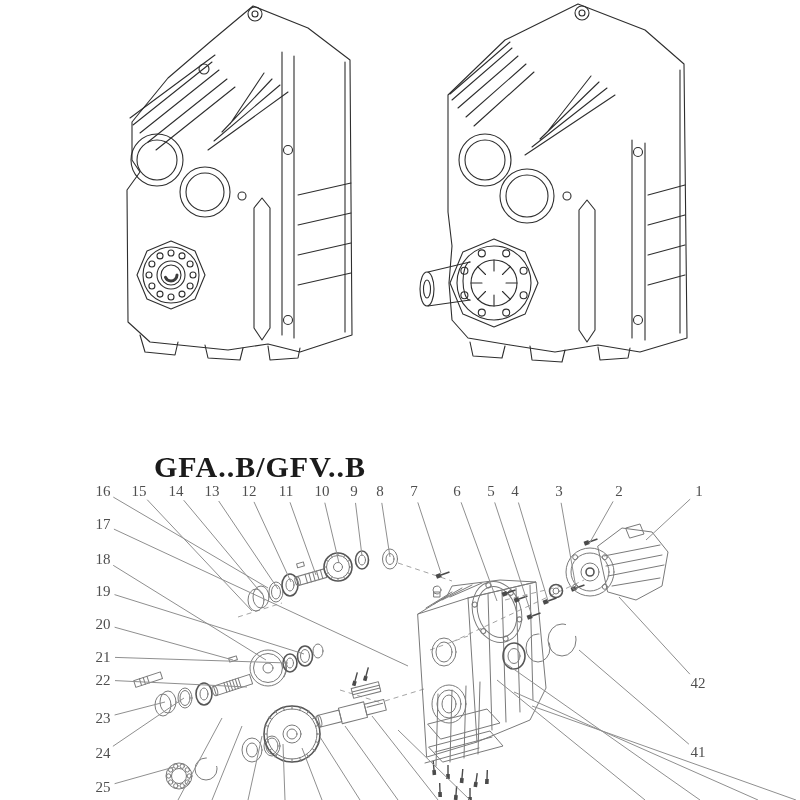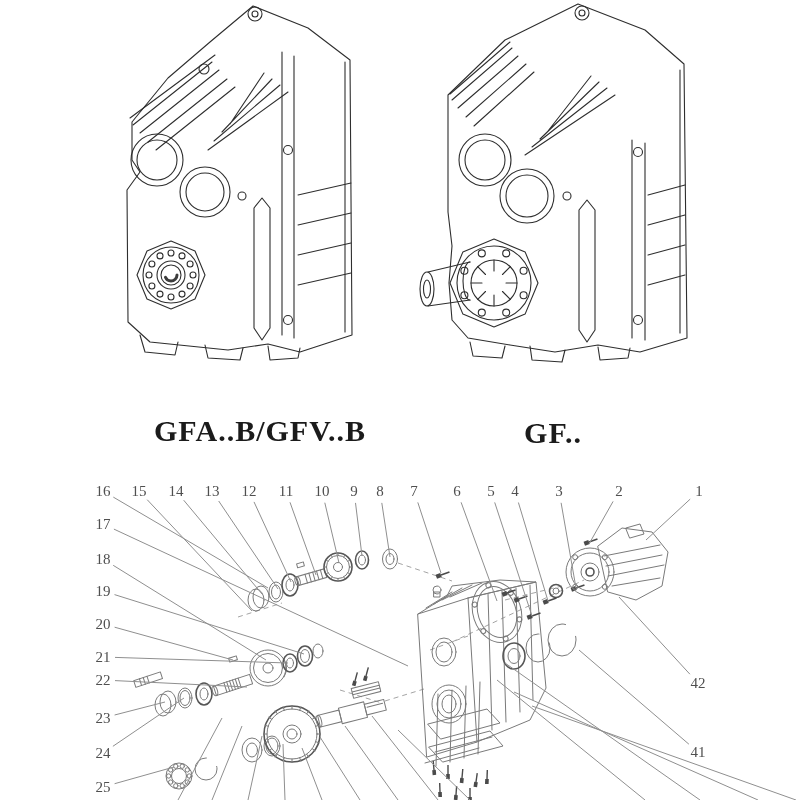--- a/index.html
+++ b/index.html
@@ -1,20 +1,20 @@
 <!DOCTYPE html>
 <html><head>
 <meta charset="utf-8">
 <style>
   html,body{margin:0;padding:0;background:#e8e8e8;}
   .page{position:relative;width:800px;height:800px;background:var(--bg,#fff);overflow:hidden;
         font-family:"Liberation Serif", serif;}
   .page svg{position:absolute;left:0;top:0;}
   .caption{position:absolute;text-align:center;font-weight:bold;font-size:30px;
-           color:var(--caption,#1b1b1b);letter-spacing:1px;white-space:nowrap;}
+           color:var(--caption,#1b1b1b);letter-spacing:1px;white-space:nowrap;margin-top:36px;}
   #cap-left{left:110px;top:414px;width:300px;}
   #cap-right{left:478px;top:416px;width:150px;}
   .drawing{stroke:var(--line,#2e2e2e);stroke-width:1.1;fill:none;stroke-linejoin:round;stroke-linecap:round;}
   .xpl{stroke:var(--exline,#7a7a7a);stroke-width:1;fill:none;stroke-linejoin:round;stroke-linecap:round;}
   .xpl-dark{stroke:#565656;stroke-width:1.6;fill:none;}
   .xpl-fill{fill:#4a4a4a;stroke:none;}
   .dash{stroke:#9a9a9a;stroke-width:.9;fill:none;stroke-dasharray:5 4;}
   .leader{stroke:var(--leader,#8f8f8f);stroke-width:1;fill:none;}
   #callouts text{font-family:"Liberation Serif", serif;font-size:15px;fill:var(--callout,#4f4f4f);
                  text-anchor:middle;dominant-baseline:central;}
@@ -418,14 +418,13 @@
         <line x1="114.6" y1="783.7" x2="174" y2="767" class="leader"></line>
         <text x="103" y="787">25</text>
         <line x1="688.9" y1="744.2" x2="579" y2="650" class="leader"></line>
         <text x="698" y="752">41</text>
         <line x1="689.9" y1="674.2" x2="619" y2="597" class="leader"></line>
         <text x="698" y="683">42</text>
       </g>
 </svg>
 
 <div class="caption" id="cap-left">GFA..B/GFV..B</div>
-<div class="caption" id="cap-right">GF..</div>
 </div>
 
 </body></html>

